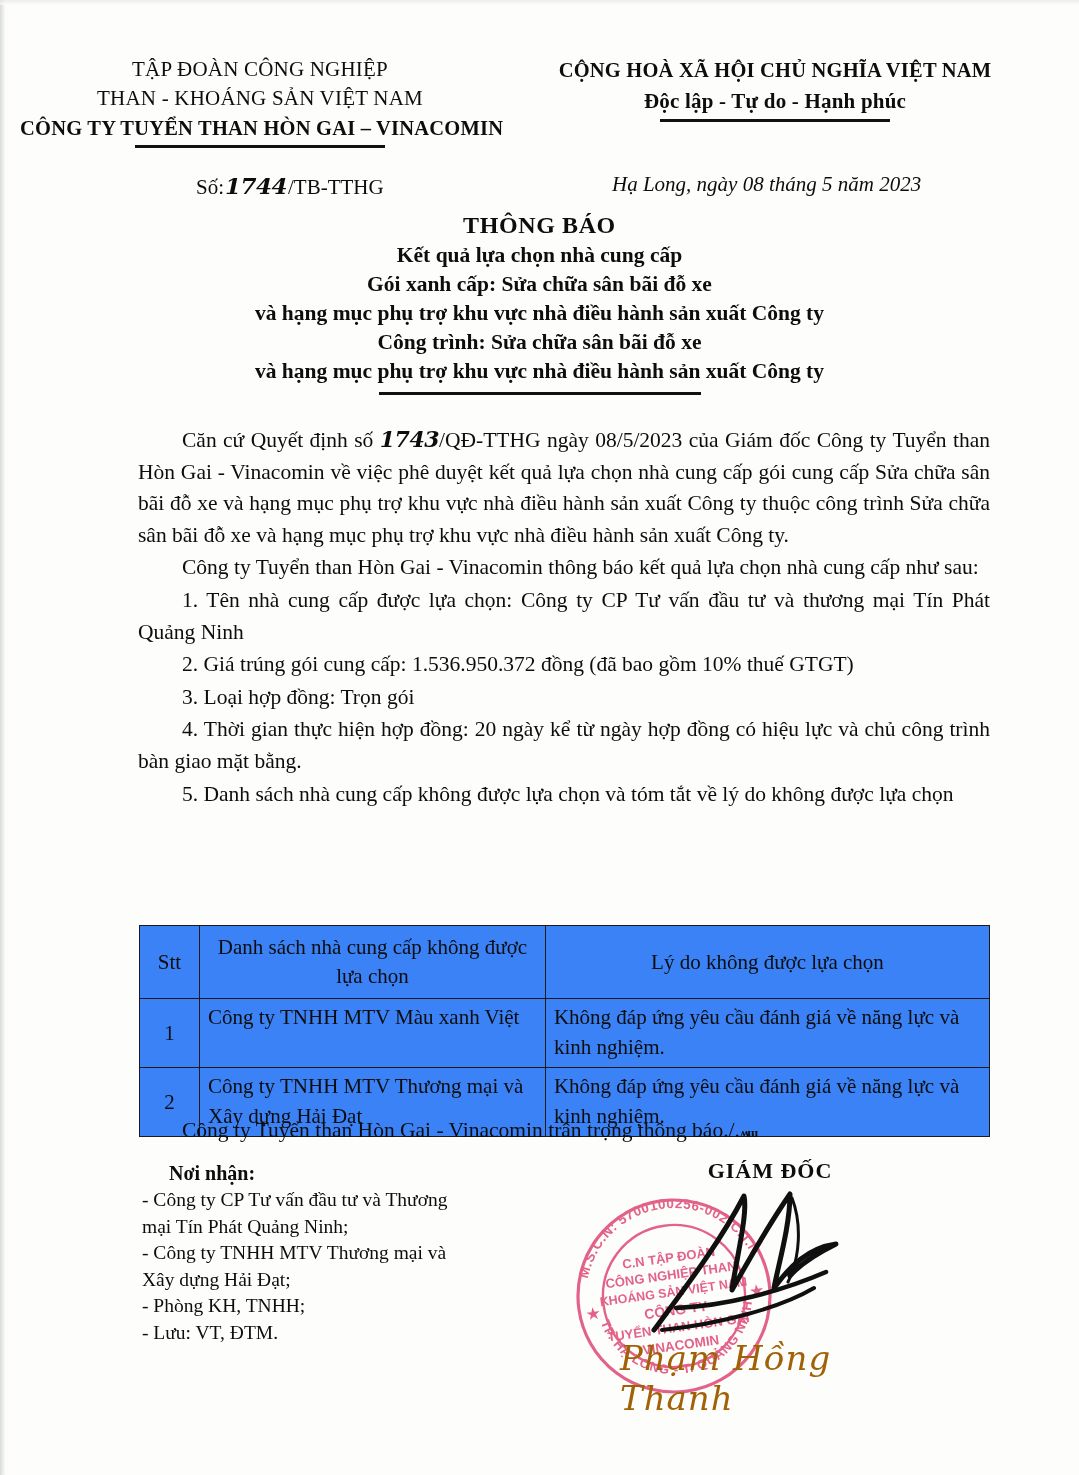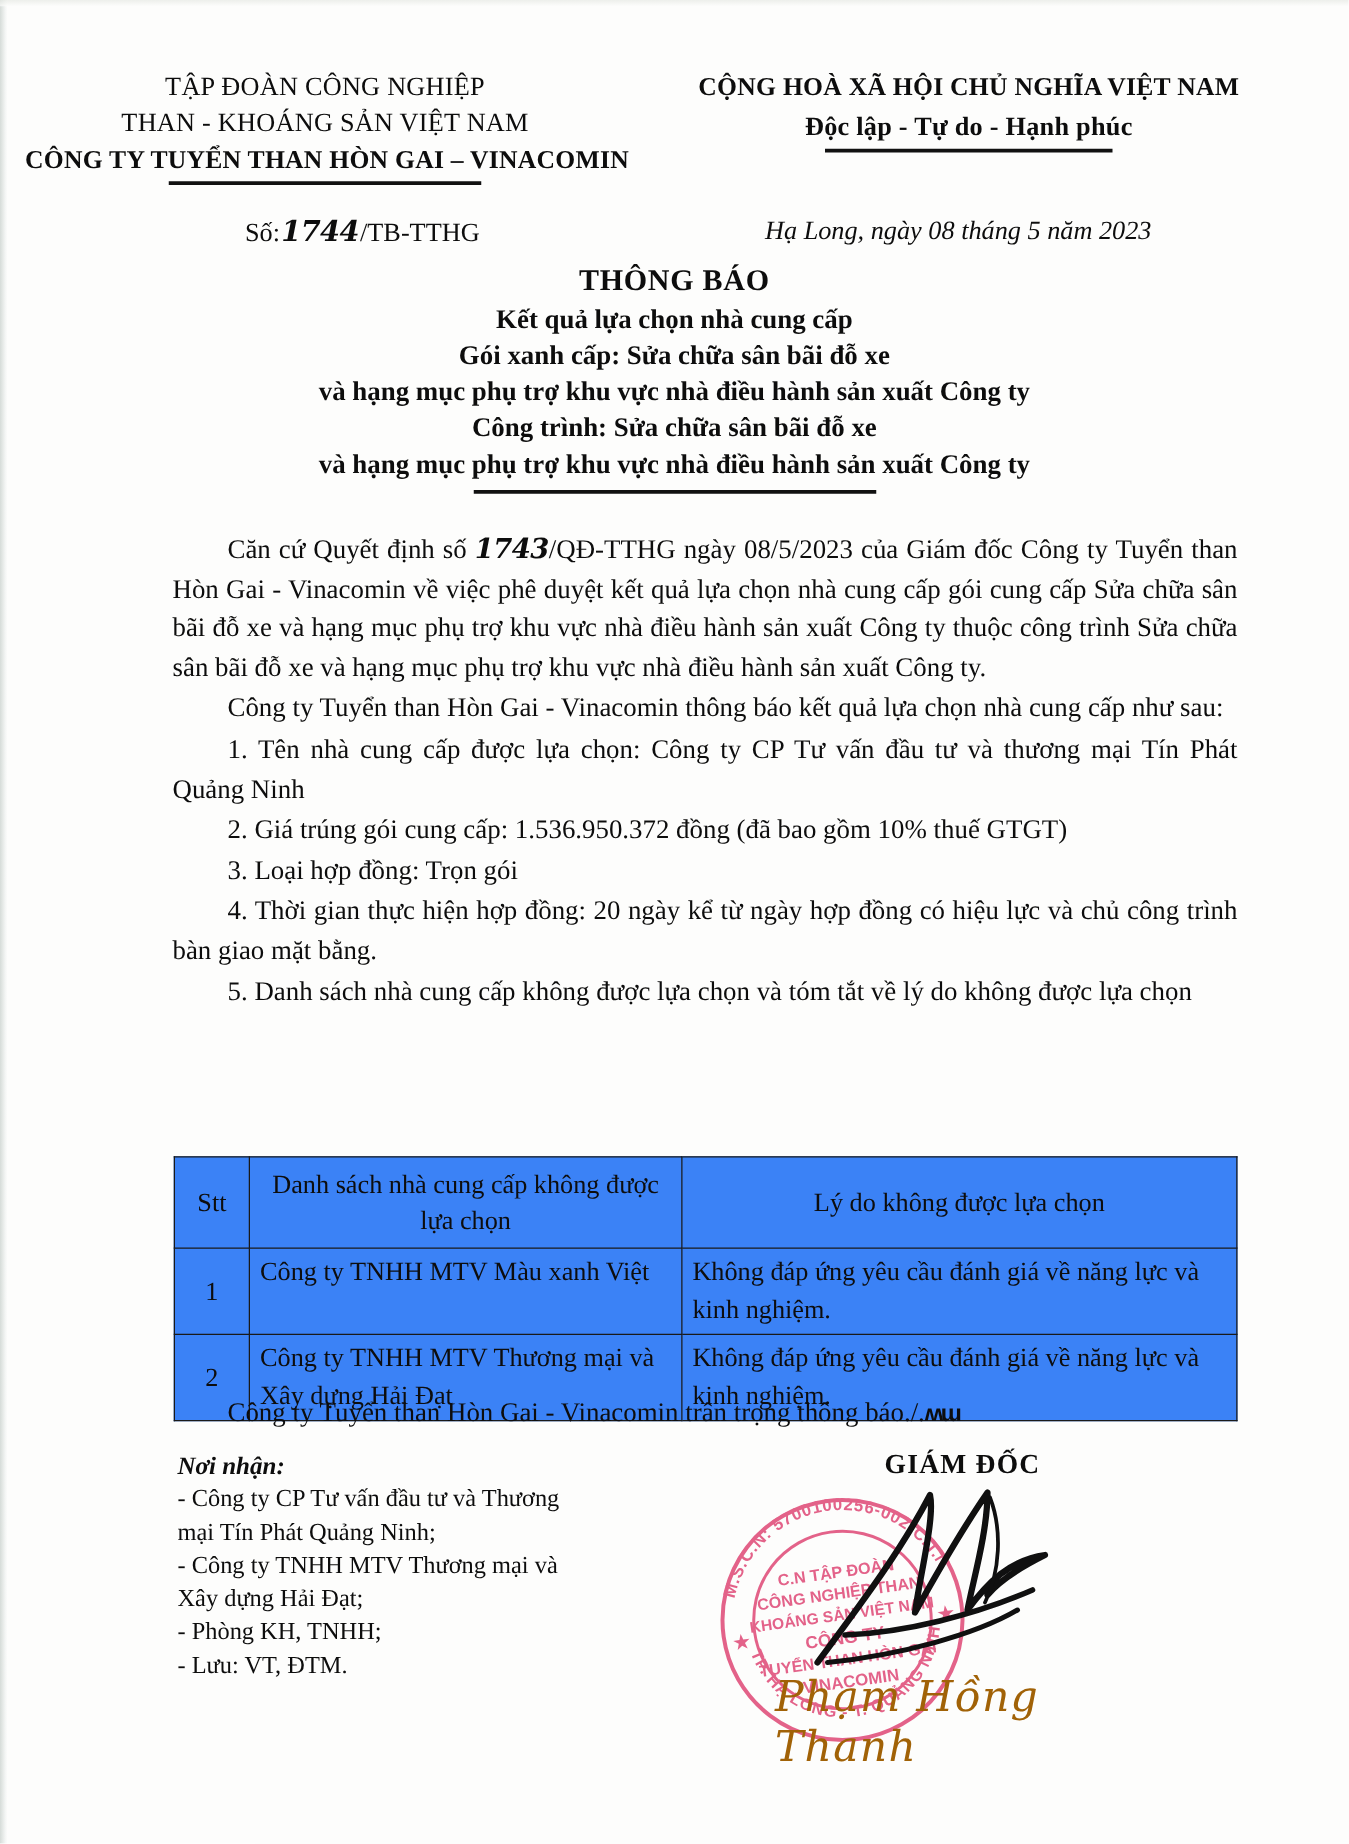--- a/index.html
+++ b/index.html
@@ -206,39 +206,39 @@
   .closing {
     position: absolute;
     top: 1118px;
     left: 138px;
     width: 852px;
     font-size: 21.5px;
     text-indent: 44px;
     white-space: nowrap;
   }
   .flourish {
-    font-family: Liberation Sans, sans-serif;
+    font-family: Liberation Serif, serif;
     font-weight: bold;
     letter-spacing: -2px;
-    font-size: 19px;
+    font-size: 13px;
     text-align: center;
   }
 
   
   .recv {
     position: absolute;
     left: 142px;
     top: 1160px;
     width: 400px;
   }
   .recv-title {
     font-weight: bold;
-    font-style: italic;
     font-size: 20px;
     line-height: 27px;
+    margin-left: 27px;
   }
   .recv-item {
     font-size: 19.5px;
     line-height: 26.5px;
     white-space: nowrap;
   }
 
   .sign-block {
     position: absolute;
     left: 600px;

